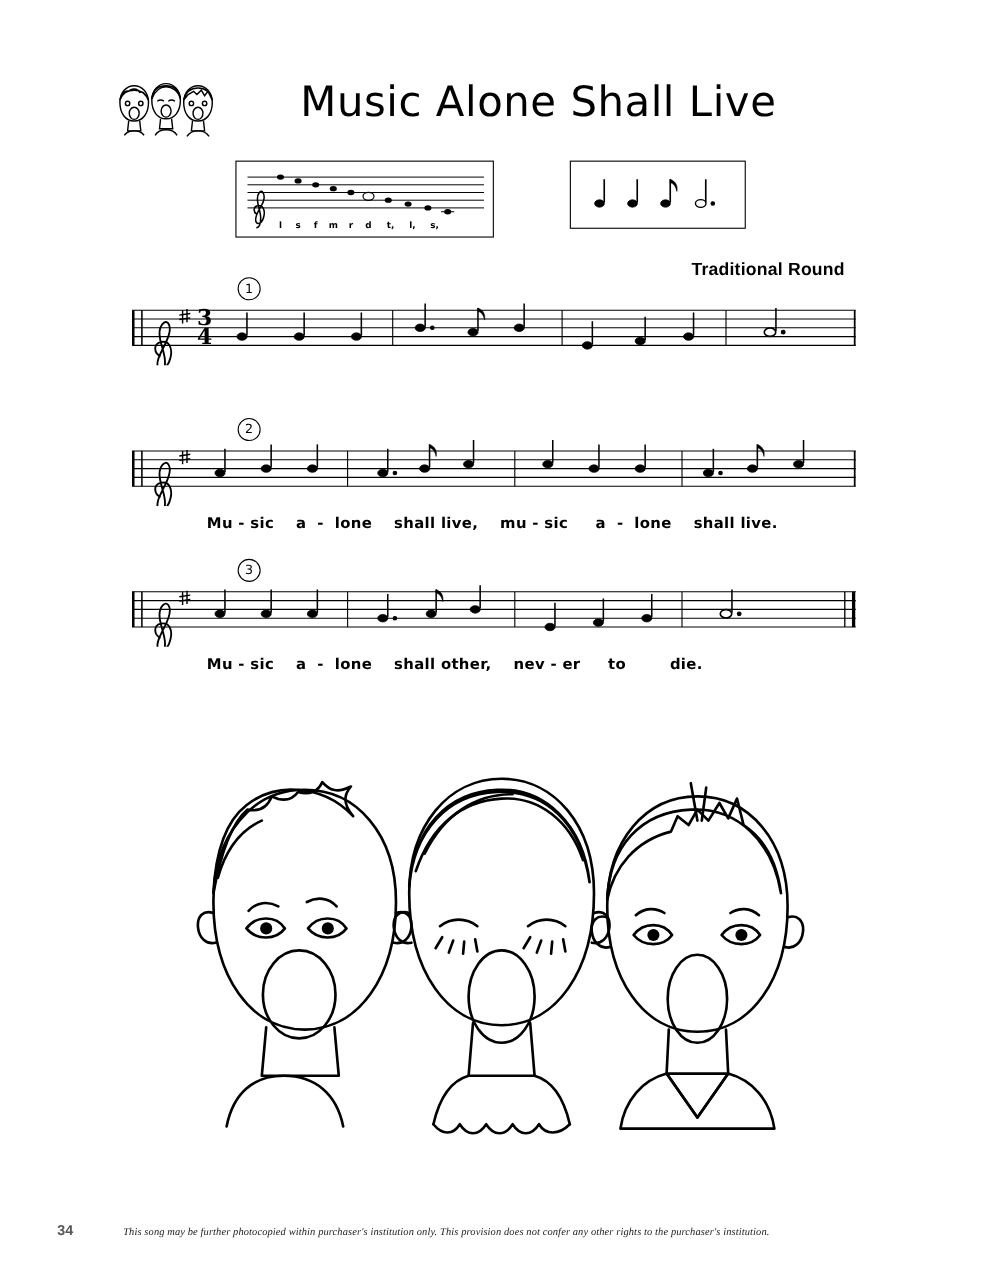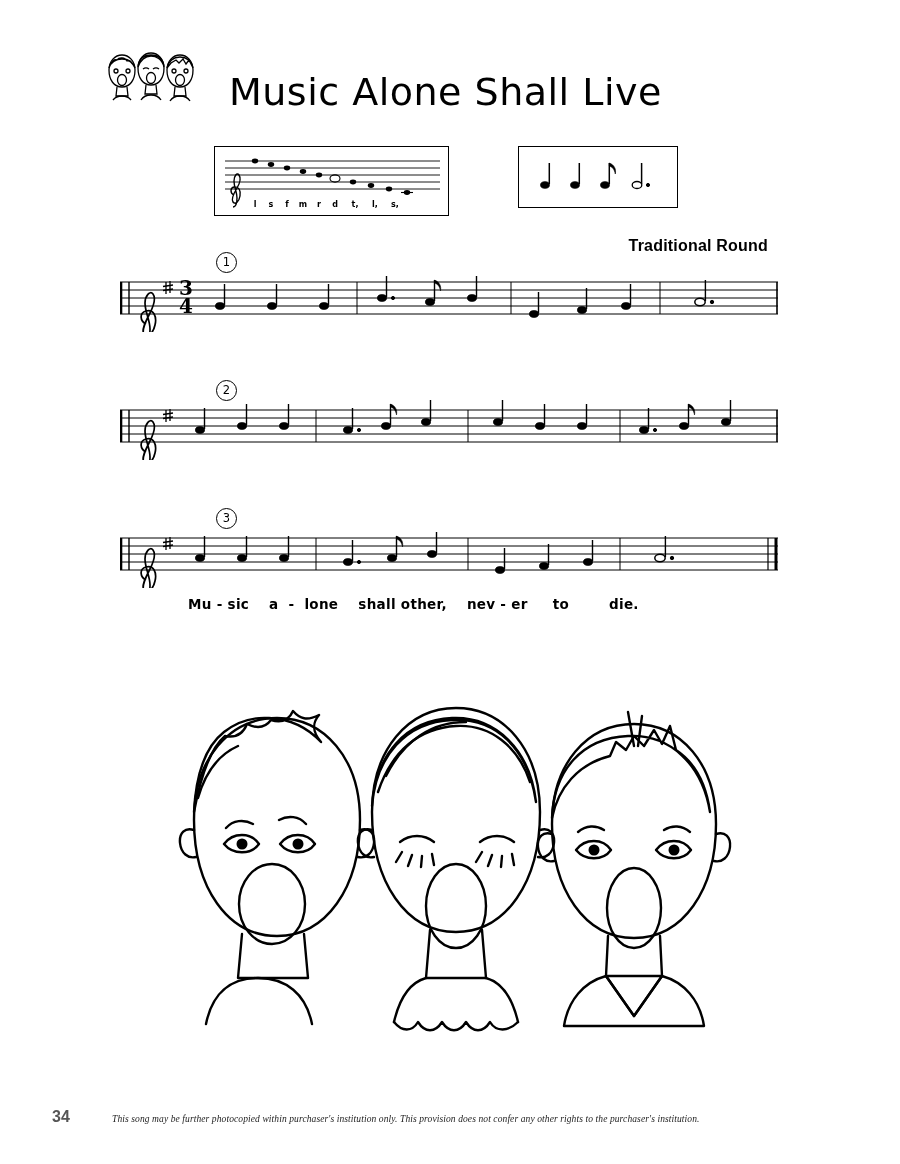--- a/index.html
+++ b/index.html
@@ -17,20 +17,22 @@
     position: absolute;
     left: 0; top: 0;
     width: 900px; height: 1164px;
   }
 
   
   .header {
     position: absolute;
     left: 95px; top: 48px;
     display: flex;
+    align-items: flex-end;
+    gap: 44px;
   }
   .trio-logo { width: 112px; height: 72px; }
   .song-title {
     font-size: 38px;
     font-weight: 400;
     letter-spacing: 0.5px;
     line-height: 1;
     margin-left: 22px;
     padding-bottom: 6px;
     white-space: nowrap;
@@ -102,21 +104,21 @@
   }
 
   
   .footer {
     position: absolute;
     left: 52px; right: 52px; bottom: 38px;
     display: flex;
     align-items: baseline;
   }
   .page-number {
-    font-size: 16px;
+    font-size: 13px;
     font-weight: bold;
     color: #555;
     width: 60px;
   }
   .copyright-note {
     font-family: "Liberation Serif", serif;
     font-style: italic;
     font-size: 9.5px;
     color: #222;
     letter-spacing: 0.1px;
@@ -344,20 +346,21 @@
         <ellipse cx="524" cy="40" rx="4.6" ry="3.4" stroke-width="0.7"></ellipse>
         <line x1="528.5" y1="39" x2="528.5" y2="18" stroke-width="1.4"></line>
         <circle cx="535" cy="40" r="1.6"></circle>
         <ellipse cx="564" cy="36" rx="4.6" ry="3.4" stroke-width="0.7"></ellipse>
         <line x1="568.5" y1="35" x2="568.5" y2="14" stroke-width="1.4"></line>
         <path d="M568.5 14c5 2 7 6 6 11-1-5-3-7-6-8z" stroke-width="0.5"></path>
         <ellipse cx="606" cy="32" rx="4.6" ry="3.4" stroke-width="0.7"></ellipse>
         <line x1="610.5" y1="31" x2="610.5" y2="10" stroke-width="1.4"></line>
       </g>
     </svg>
+    <div class="lyrics l2">Mu - sic    a  -  lone    shall live,    mu - sic     a  -  lone    shall live.</div>
   </div>
 
   <div class="system sys3">
     <div class="measure-num">3</div>
     <svg class="staff-svg" viewBox="0 0 660 70" width="660" height="70">
       <g stroke="#000" stroke-width="1">
         <line x1="0" y1="20" x2="658" y2="20"></line>
         <line x1="0" y1="28" x2="658" y2="28"></line>
         <line x1="0" y1="36" x2="658" y2="36"></line>
         <line x1="0" y1="44" x2="658" y2="44"></line>

